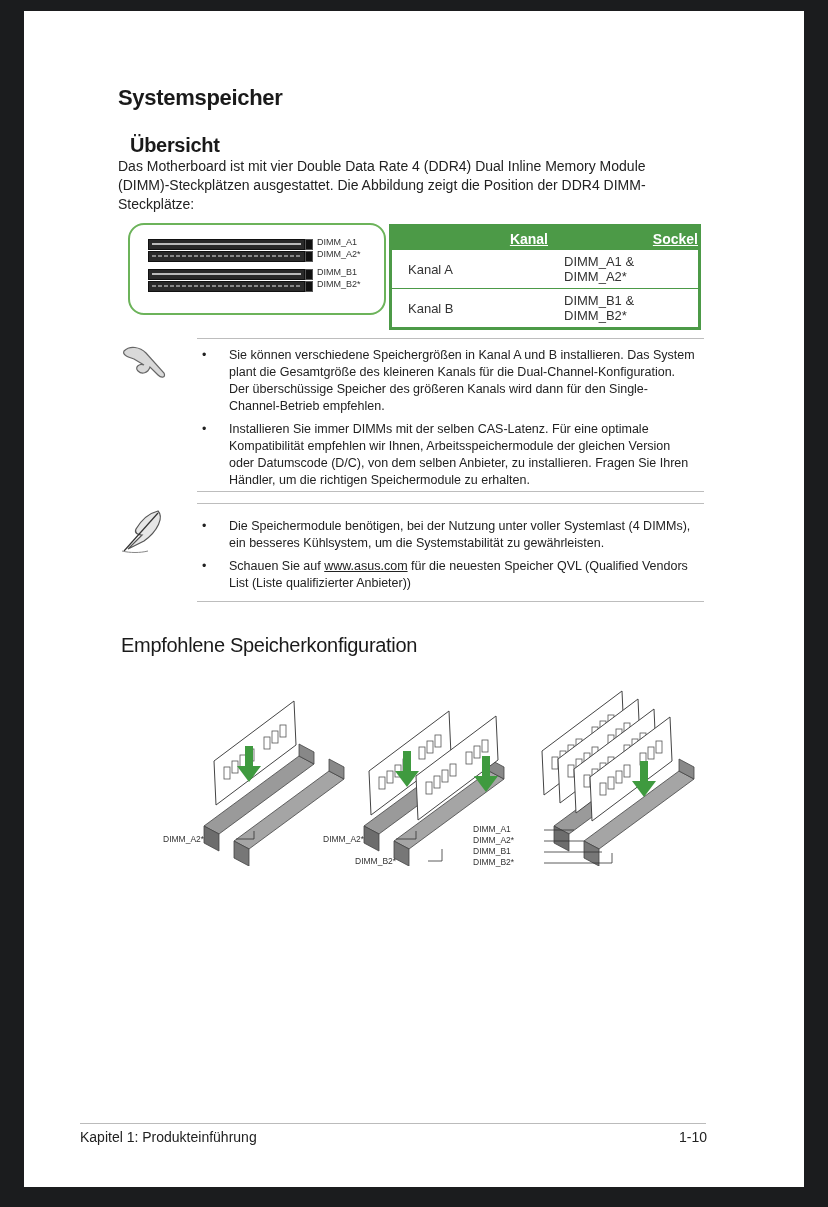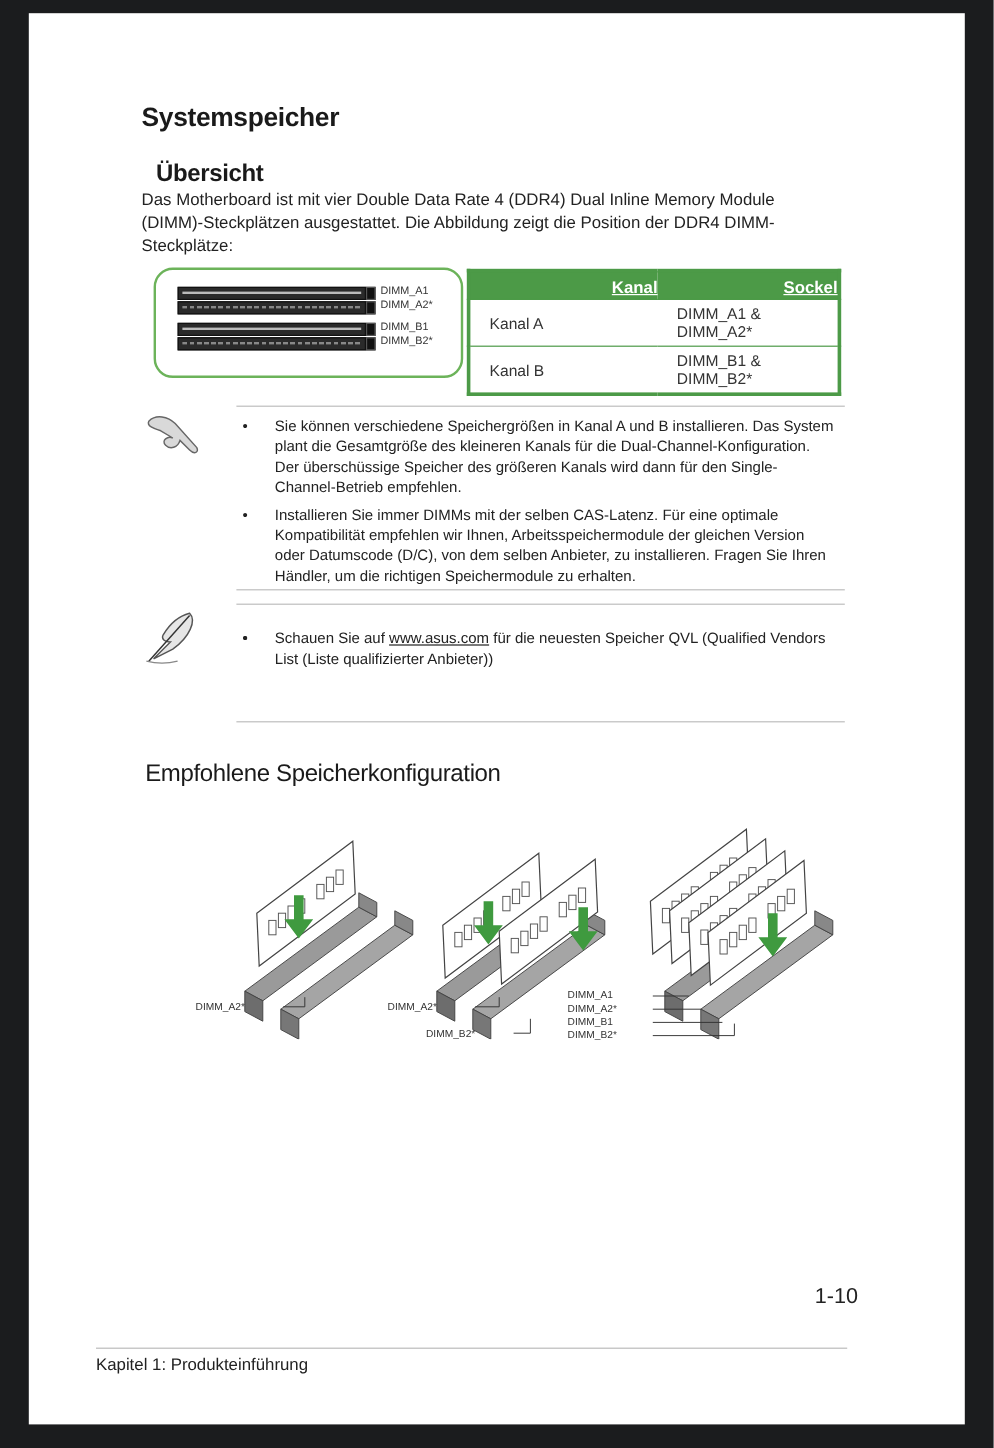--- a/index.html
+++ b/index.html
@@ -20,21 +20,21 @@
   table.kan td { padding:4px 0 4px 16px; border-top:1px solid #4c9a47; color:#333;margin-top:16px; }
   .rule { position:absolute; left:173px; width:507px; height:1px; background:#bdbdbd; }
   .notes { position:absolute; left:173px; width:500px; font-size:12.5px; line-height:17px; color:#222; }
   .notes ul { margin:0; padding:0; list-style:none; }
   .notes li { position:relative; padding-left:32px; margin-bottom:6px; }
   .notes li .bullet { position:absolute; left:5px; top:0; }
   .link { text-decoration:underline; color:#222; }
   h2.t3 { position:absolute; left:97px; top:623px; margin:0; font-size:20px; font-weight:normal; color:#1a1a1a; letter-spacing:-0.3px; }
   .footer-rule { position:absolute; left:56px; top:1112px; width:626px; height:1px; background:#bbb; }
   .footer-left { position:absolute; left:56px; top:1118px; font-size:14px; color:#222; }
-  .footer-right { position:absolute; left:655px; top:1059px; font-size:18px; color:#222; }
+  .footer-right { position:absolute; left:655px; top:1118px; font-size:14px; color:#222; }
   .dlbl { position:absolute; font-size:8.5px; color:#333; }
 </style>
 </head>
 <body>
 
 <div class="page">
 
   <h1 class="t1">Systemspeicher</h1>
   <h2 class="t2">Übersicht</h2>
   <div class="intro">Das Motherboard ist mit vier Double Data Rate 4 (DDR4) Dual Inline Memory Module (DIMM)-Steckplätzen ausgestattet. Die Abbildung zeigt die Position der DDR4 DIMM-Steckplätze:</div>
@@ -94,21 +94,21 @@
   <div class="rule" style="top:480px"></div>
 
   <div class="rule" style="top:492px"></div>
   <svg class="abs" style="left:94px;top:496px" width="50" height="48" viewBox="0 0 50 48">
     <path d="M40 4 C46 10,40 24,26 34 L10 42 L24 28 C20 28,16 26,18 22 C24 12,32 6,40 4 Z" fill="#e6e6e6" stroke="#555" stroke-width="1.2"></path>
     <path d="M40 6 L6 44" stroke="#333" stroke-width="1.2"></path>
     <path d="M4 44 C12 46,22 46,30 44" stroke="#888" stroke-width="1" fill="none"></path>
   </svg>
   <div class="notes" style="top:507px">
     <ul>
-      <li><span class="bullet">•</span></li>
+      <li><span class="bullet">•</span><span>Die Speichermodule benötigen, bei der Nutzung unter voller Systemlast (4 DIMMs), ein besseres Kühlsystem, um die Systemstabilität zu gewährleisten.</span></li>
       <li><span class="bullet">•</span><span>Schauen Sie auf </span><a class="link">www.asus.com</a><span> für die neuesten Speicher QVL (Qualified Vendors List (Liste qualifizierter Anbieter))</span></li>
     </ul>
   </div>
   <div class="rule" style="top:590px"></div>
 
   <h2 class="t3">Empfohlene Speicherkonfiguration</h2>
 
   <svg class="abs" style="left:130px;top:670px" width="560" height="185" viewBox="0 0 560 185">
     <defs>
       <g id="sockets">

